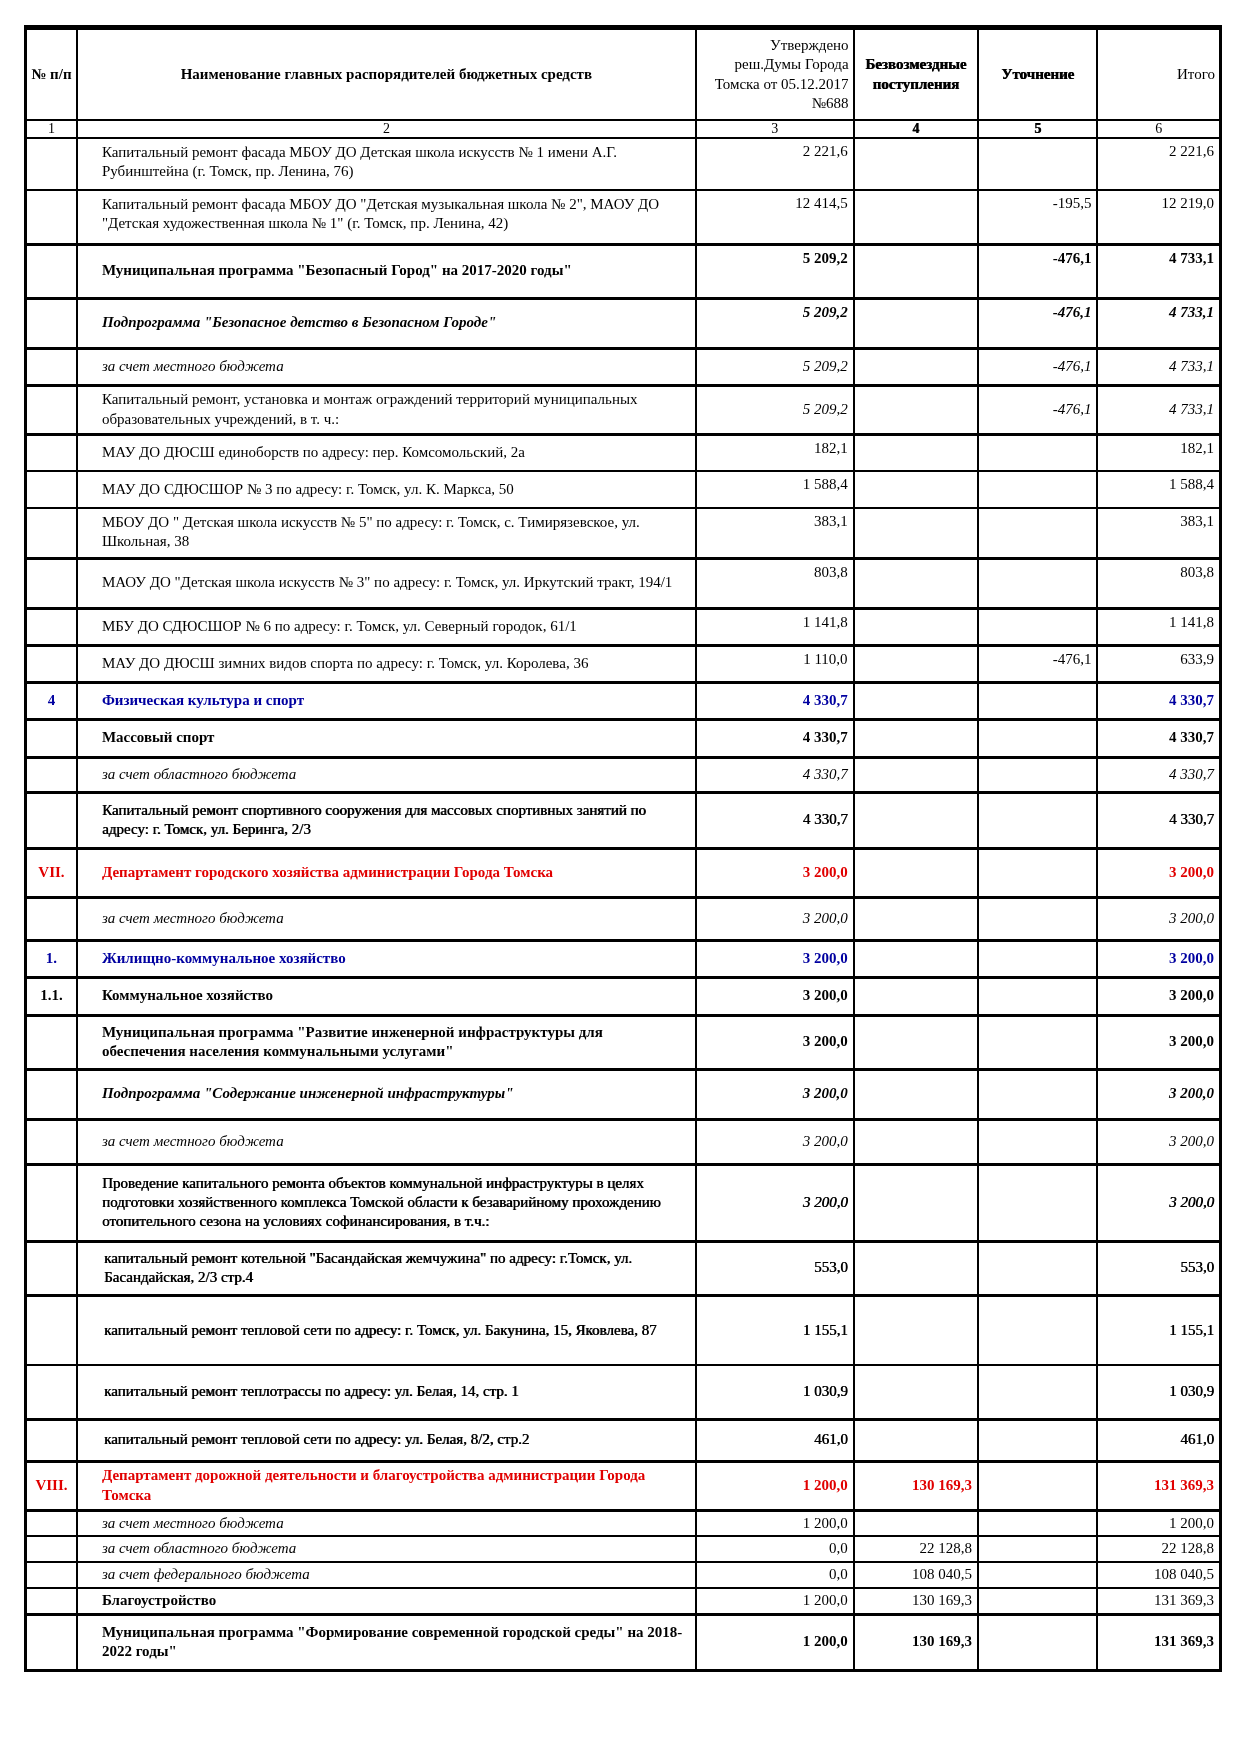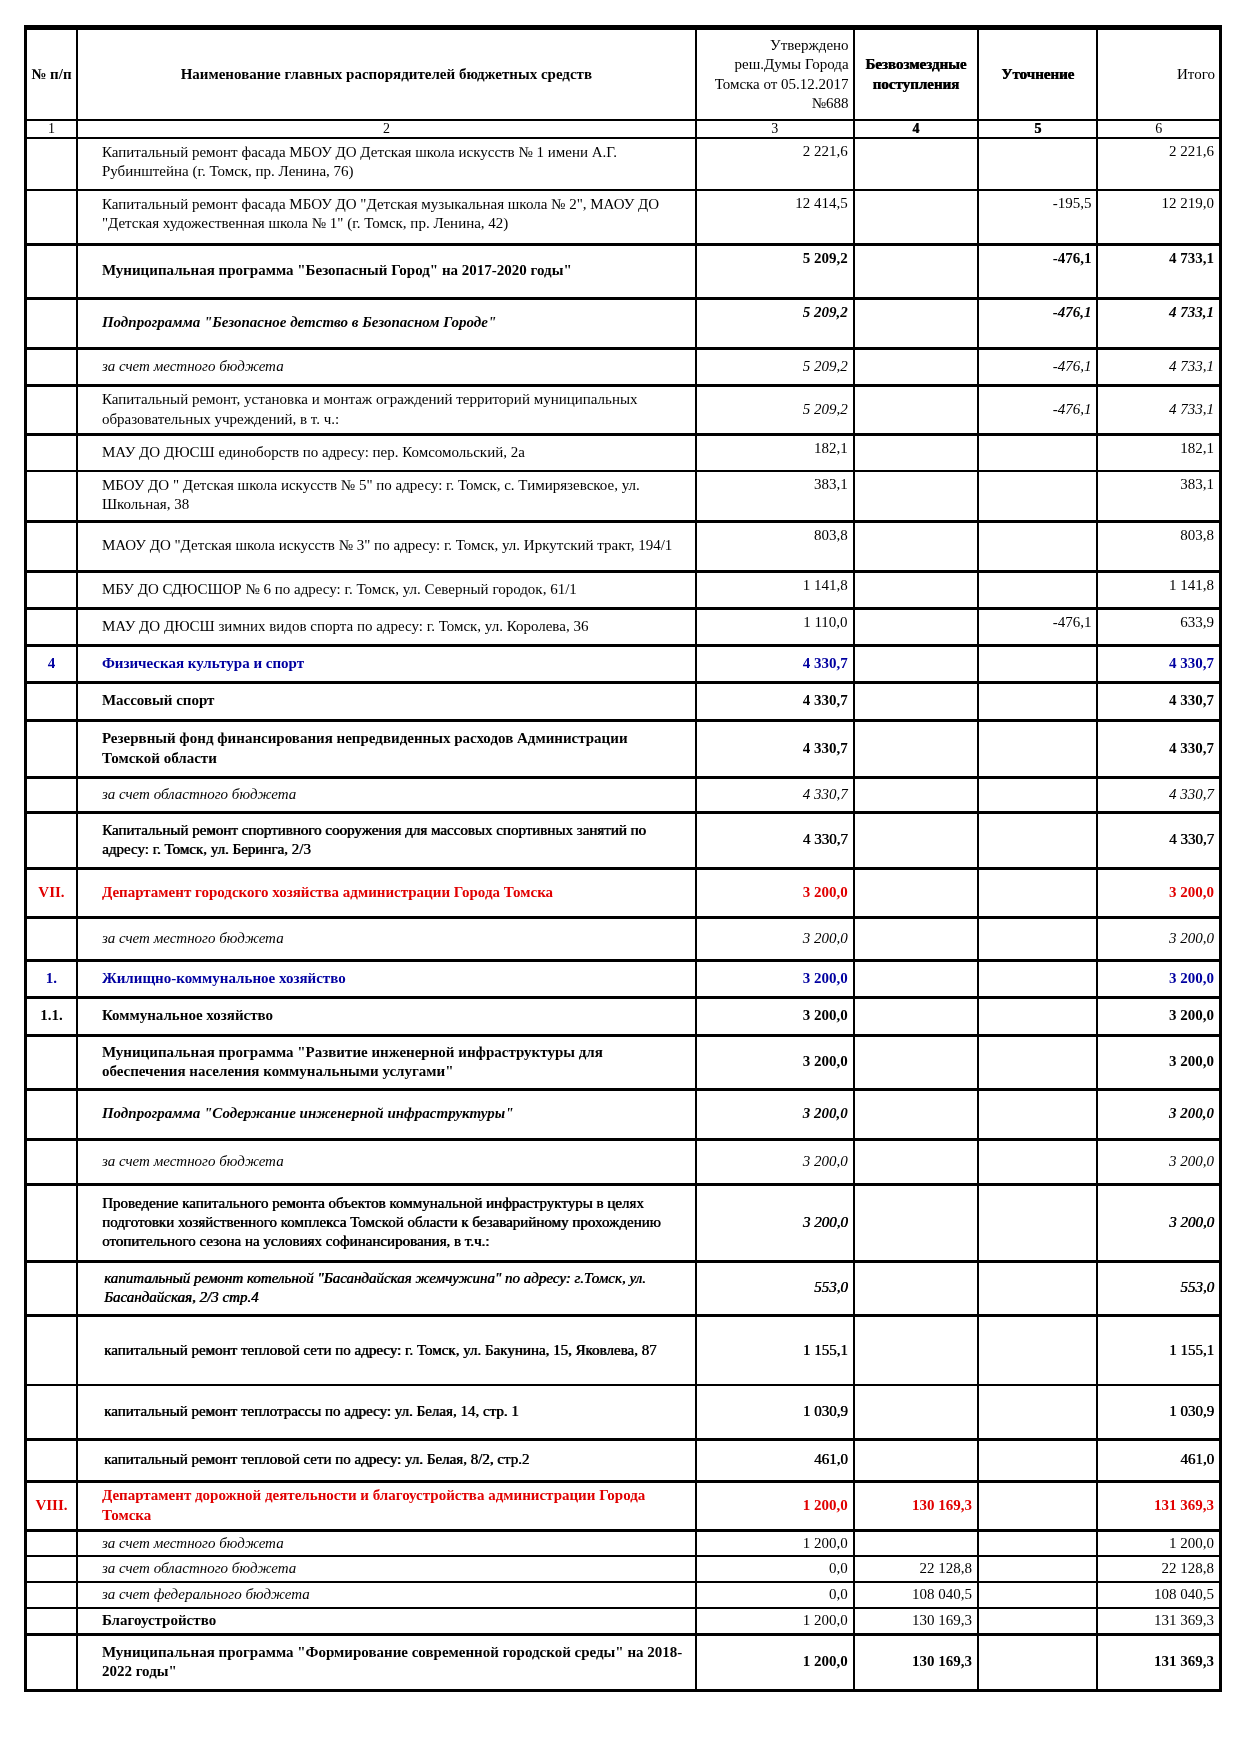--- a/index.html
+++ b/index.html
@@ -153,20 +153,28 @@
           <td class="val">4 733,1</td>
         </tr>
         <tr class="vt tt" style="height: 37px;">
           <td class="num"></td>
           <td class="name">МАУ ДО ДЮСШ единоборств по адресу: пер. Комсомольский, 2а</td>
           <td class="val">182,1</td>
           <td class="val"></td>
           <td class="val"></td>
           <td class="val">182,1</td>
         </tr>
+        <tr class="vt" style="height: 37px;">
+          <td class="num"></td>
+          <td class="name">МАУ ДО СДЮСШОР № 3 по адресу: г. Томск, ул. К. Маркса, 50</td>
+          <td class="val">1 588,4</td>
+          <td class="val"></td>
+          <td class="val"></td>
+          <td class="val">1 588,4</td>
+        </tr>
         <tr class="vt nt" style="height: 50px;">
           <td class="num"></td>
           <td class="name">МБОУ ДО " Детская школа искусств № 5" по адресу: г. Томск, с. Тимирязевское, ул. Школьная, 38</td>
           <td class="val">383,1</td>
           <td class="val"></td>
           <td class="val"></td>
           <td class="val">383,1</td>
         </tr>
         <tr class="vt tt" style="height: 50px;">
           <td class="num"></td>
@@ -201,28 +209,20 @@
           <td class="val">4 330,7</td>
         </tr>
         <tr class="b tt" style="height: 38px;">
           <td class="num"></td>
           <td class="name">Массовый спорт</td>
           <td class="val">4 330,7</td>
           <td class="val"></td>
           <td class="val"></td>
           <td class="val">4 330,7</td>
         </tr>
-        <tr class="b tt" style="height: 57px;">
-          <td class="num"></td>
-          <td class="name">Резервный фонд финансирования непредвиденных расходов Администрации Томской области</td>
-          <td class="val">4 330,7</td>
-          <td class="val"></td>
-          <td class="val"></td>
-          <td class="val">4 330,7</td>
-        </tr>
         <tr class="i tt" style="height: 35px;">
           <td class="num"></td>
           <td class="name">за счет областного бюджета</td>
           <td class="val">4 330,7</td>
           <td class="val"></td>
           <td class="val"></td>
           <td class="val">4 330,7</td>
         </tr>
         <tr class="sm tt" style="height: 56px;">
           <td class="num"></td>
@@ -289,21 +289,21 @@
           <td class="val">3 200,0</td>
         </tr>
         <tr class="vi sm tt" style="height: 77px;">
           <td class="num"></td>
           <td class="name">Проведение капитального ремонта объектов коммунальной инфраструктуры в целях подготовки хозяйственного комплекса Томской области к безаварийному прохождению отопительного сезона на условиях софинансирования, в т.ч.:</td>
           <td class="val">3 200,0</td>
           <td class="val"></td>
           <td class="val"></td>
           <td class="val">3 200,0</td>
         </tr>
-        <tr class="ind sm tt" style="height: 54px; font-style: italic;">
+        <tr class="ind sm tt" style="height: 54px;">
           <td class="num"></td>
           <td class="name">капитальный ремонт котельной "Басандайская жемчужина" по адресу: г.Томск, ул. Басандайская, 2/3 стр.4</td>
           <td class="val">553,0</td>
           <td class="val"></td>
           <td class="val"></td>
           <td class="val">553,0</td>
         </tr>
         <tr class="ind sm tt" style="height: 70px;">
           <td class="num"></td>
           <td class="name">капитальный ремонт тепловой сети по адресу: г. Томск, ул. Бакунина, 15, Яковлева, 87</td>

